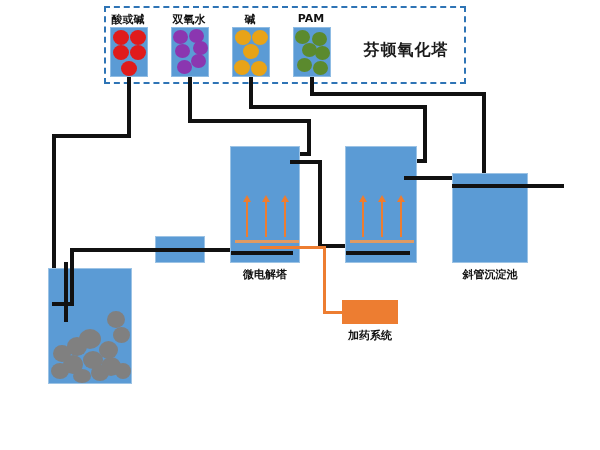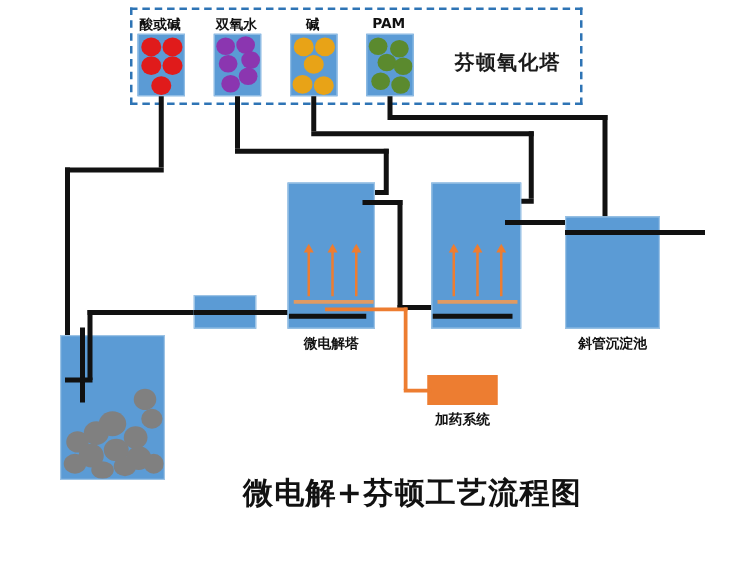--- a/index.html
+++ b/index.html
@@ -238,15 +238,14 @@
 
   <div class="abs pipe-h" style="left:452px; top:184px; width:112px;"></div>
 
   <div class="abs blower" style="left:342px; top:300px; width:56px; height:24px;"></div>
   <div class="abs unit-label" style="left:325px; top:328px;">加药系统</div>
 
   <div class="abs air-h" style="left:323px; top:311px; width:22px;"></div>
   <div class="abs air-v" style="left:323px; top:246px; height:66px;"></div>
   <div class="abs air-h" style="left:260px; top:246px; width:66px;"></div>
 
-  <div class="abs main-title">微电解+芬顿工艺流程图</div>
 
 </div>
 
 </body></html>

